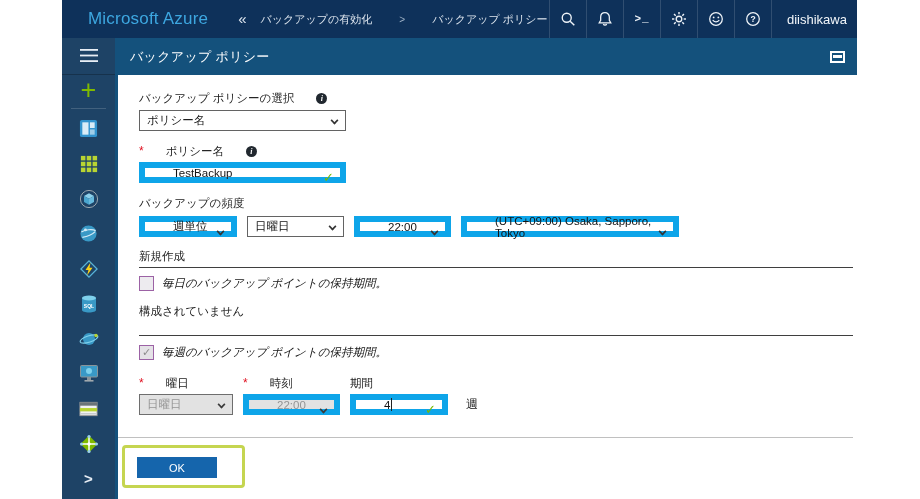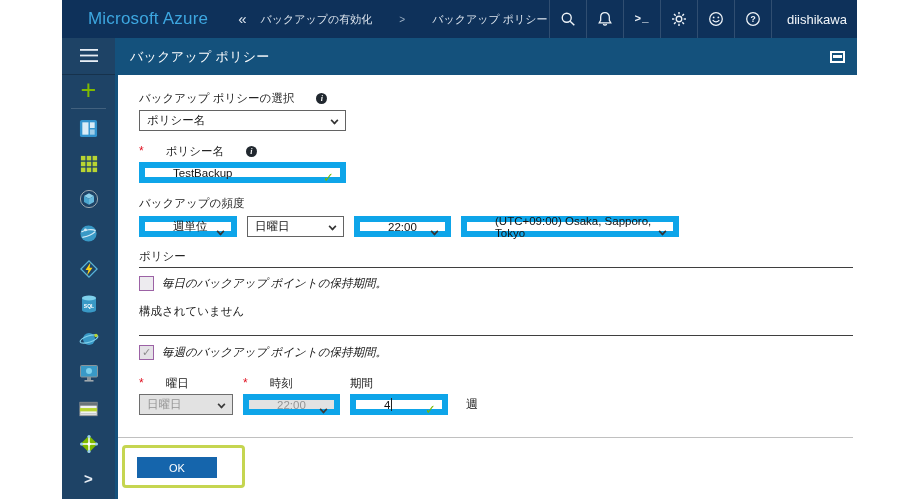--- a/index.html
+++ b/index.html
@@ -299,21 +299,21 @@
             <span>22:00</span>
               <span class="chev"></span>
           </div>
           <div class="sel purple w218">
             <span>(UTC+09:00) Osaka, Sapporo, Tokyo</span>
               <span class="chev"></span>
           </div>
         </div>
 
         <div class="flabel mt12">
-          <span>ポリシー</span>
+          <span>新規作成</span>
         </div>
         <div class="hr-dark"></div>
 
         <div class="cbrow mt8">
           <span class="cbox"></span>
           <span>毎日のバックアップ ポイントの保持期間。</span>
         </div>
 
         <div class="flabel mt13">
           <span>構成されていません</span>

